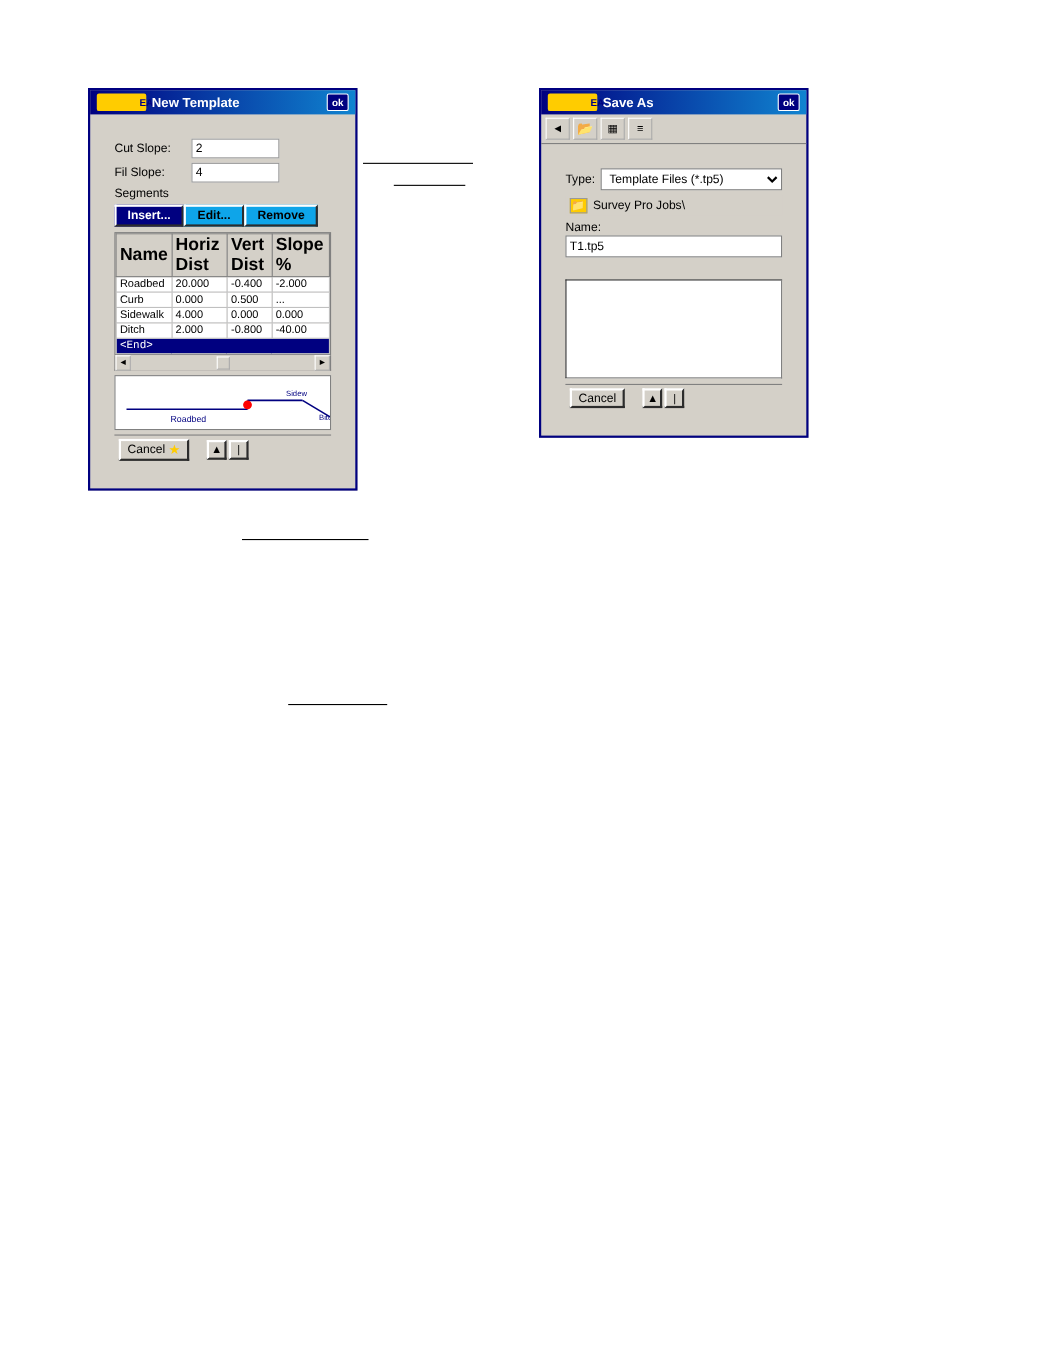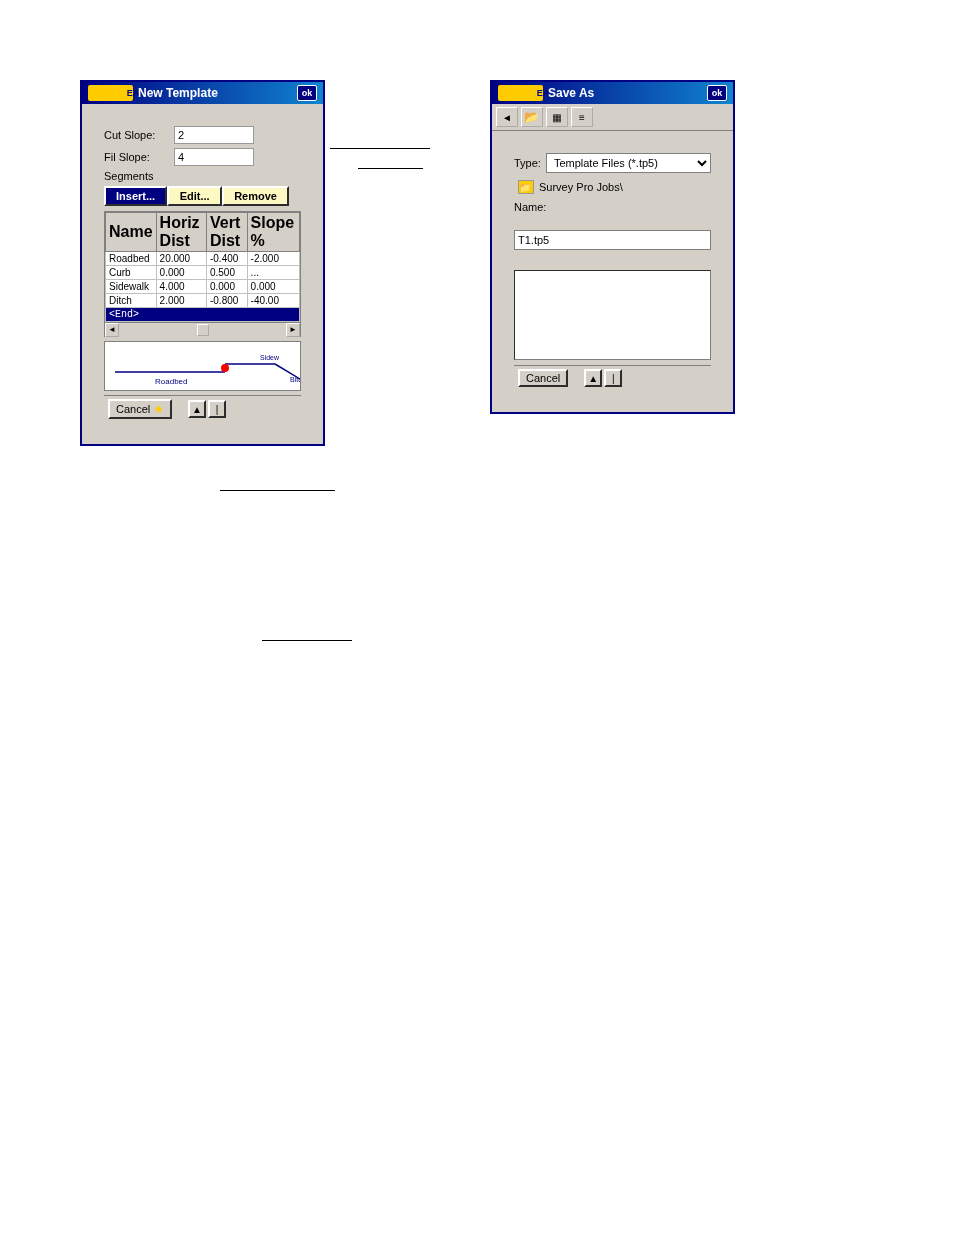--- a/index.html
+++ b/index.html
@@ -97,21 +97,21 @@
       margin-bottom: 4px;
     }
 
     .btn-row {
       display: flex;
       gap: 0;
       margin-bottom: 5px;
     }
 
     .win-btn {
-      background: #fef9c3;
+      background: #0ea5e9;
       border: 2px outset #ffffff;
       border-right-color: #808080;
       border-bottom-color: #808080;
       padding: 2px 10px;
       font-size: 11px;
       cursor: pointer;
       font-weight: bold;
       min-width: 55px;
       text-align: center;
     }
@@ -492,21 +492,21 @@
 
     
     <div class="folder-row">
       <div class="folder-icon-small">
         <span style="font-size:10px;">📁</span>
       </div>
       <span>Survey Pro Jobs\</span>
     </div>
 
     
-    <div style="margin-bottom:17px;">
+    <div style="margin-bottom:1px;">
       <span>Name:</span>
     </div>
 
     
     <input class="name-input" type="text" value="T1.tp5" style="margin-bottom: 20px;">
 
     
     <div class="file-list"></div>
 
     

